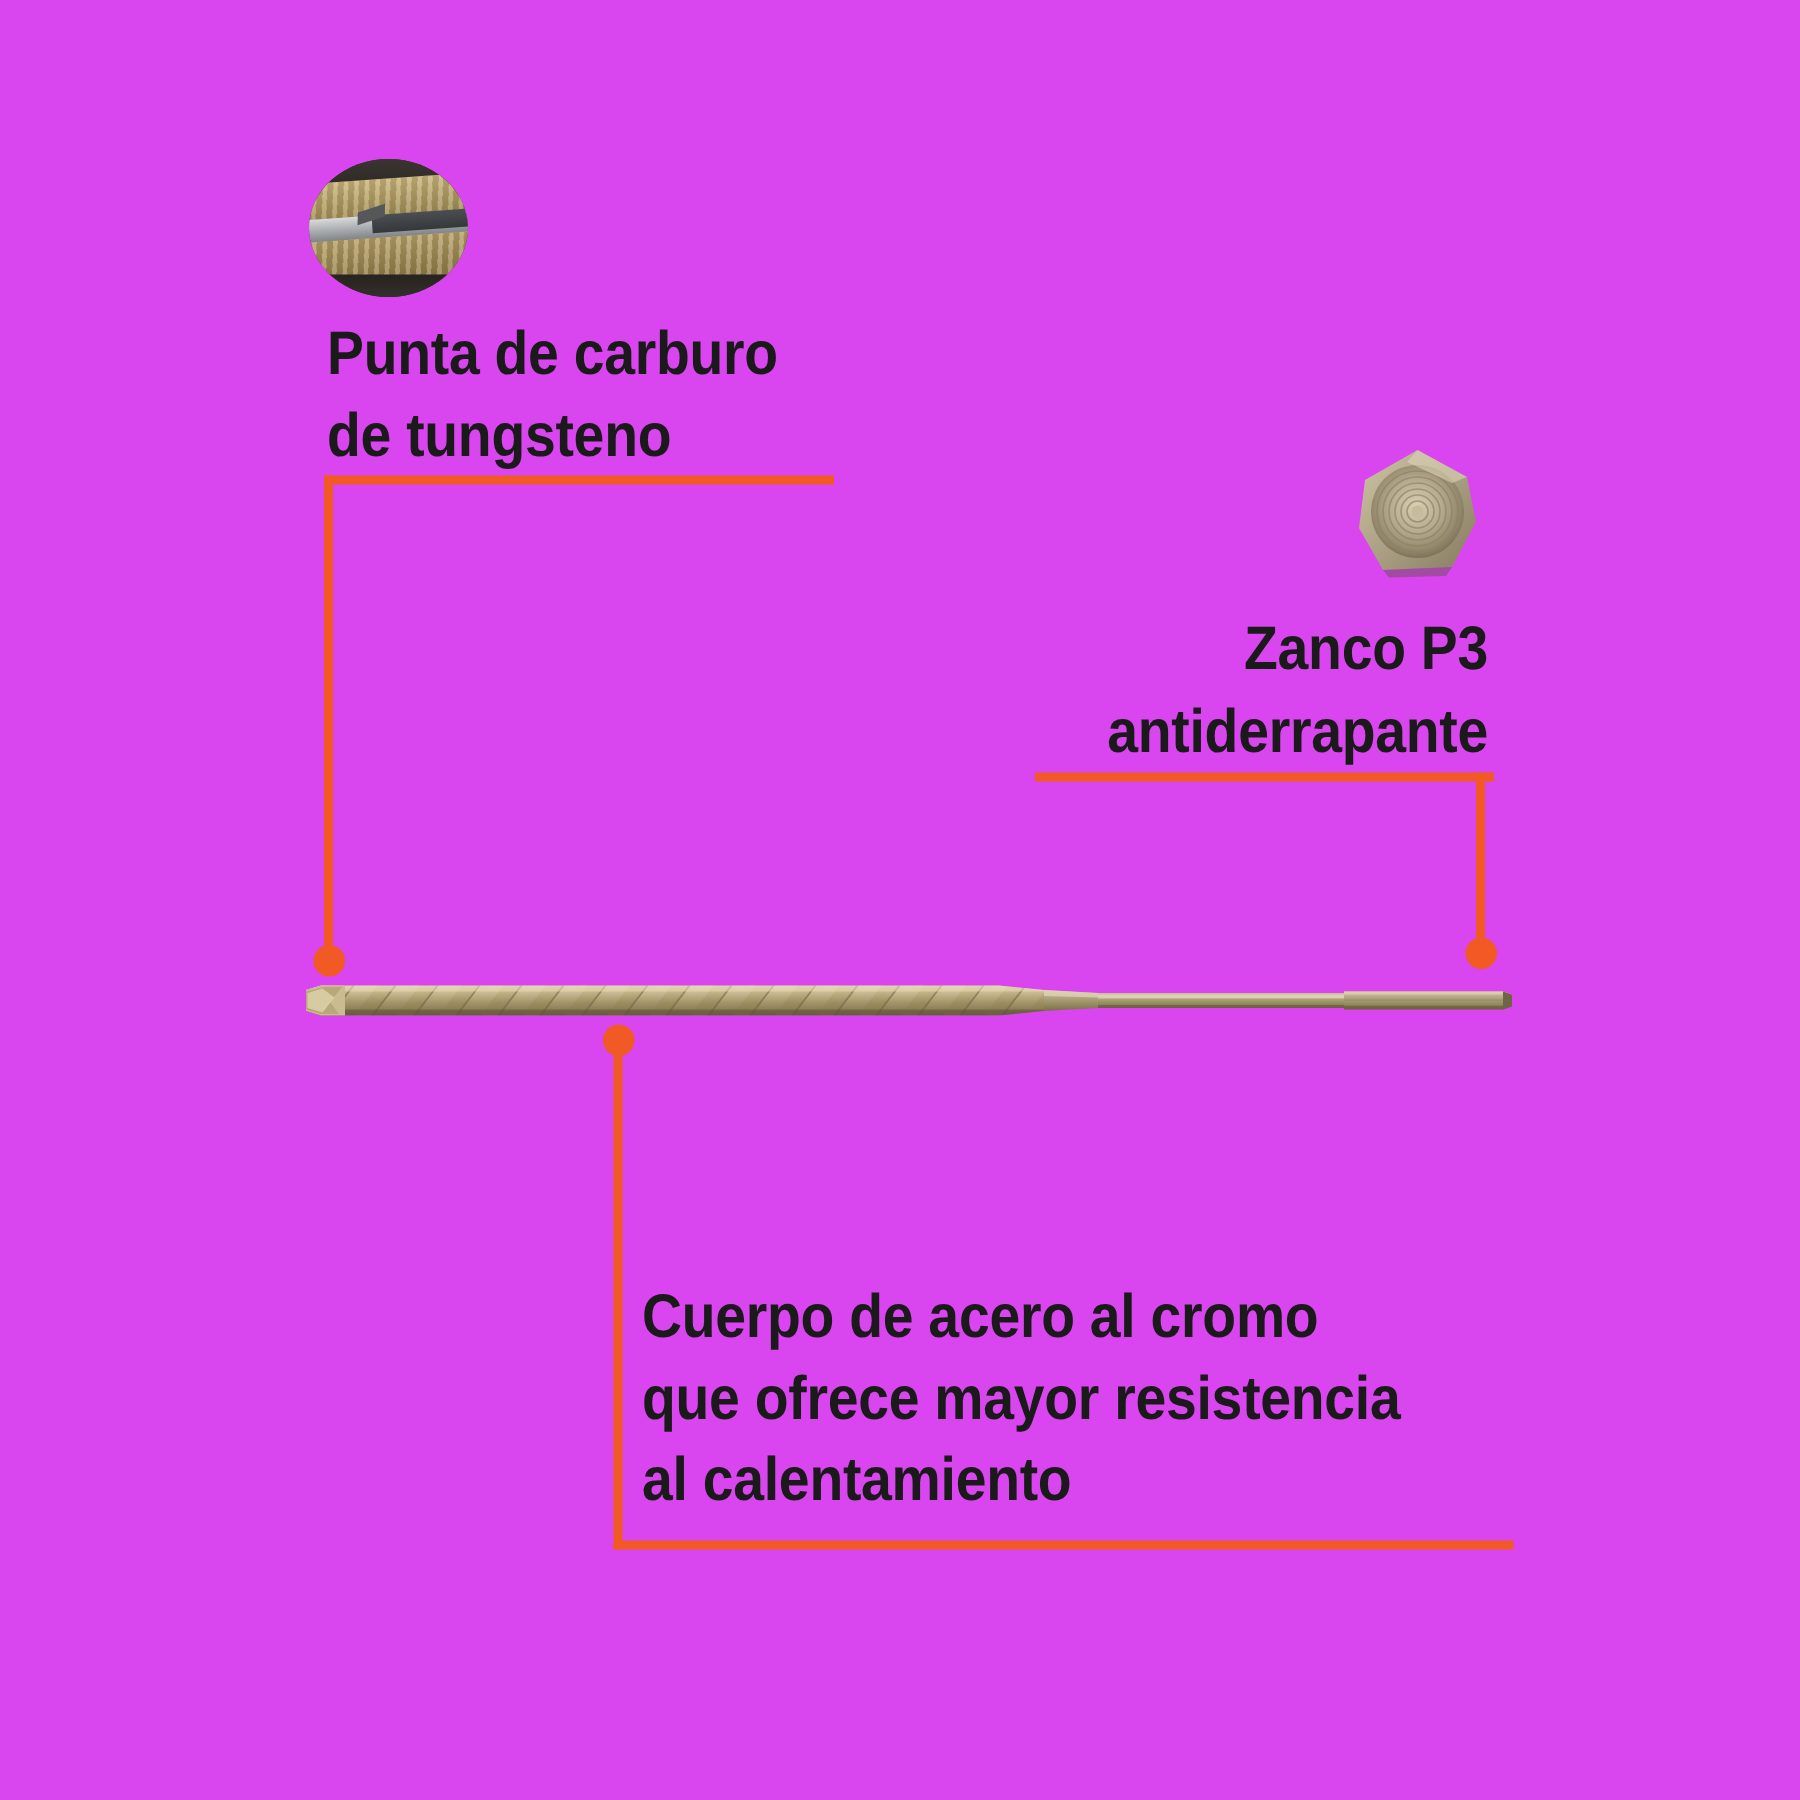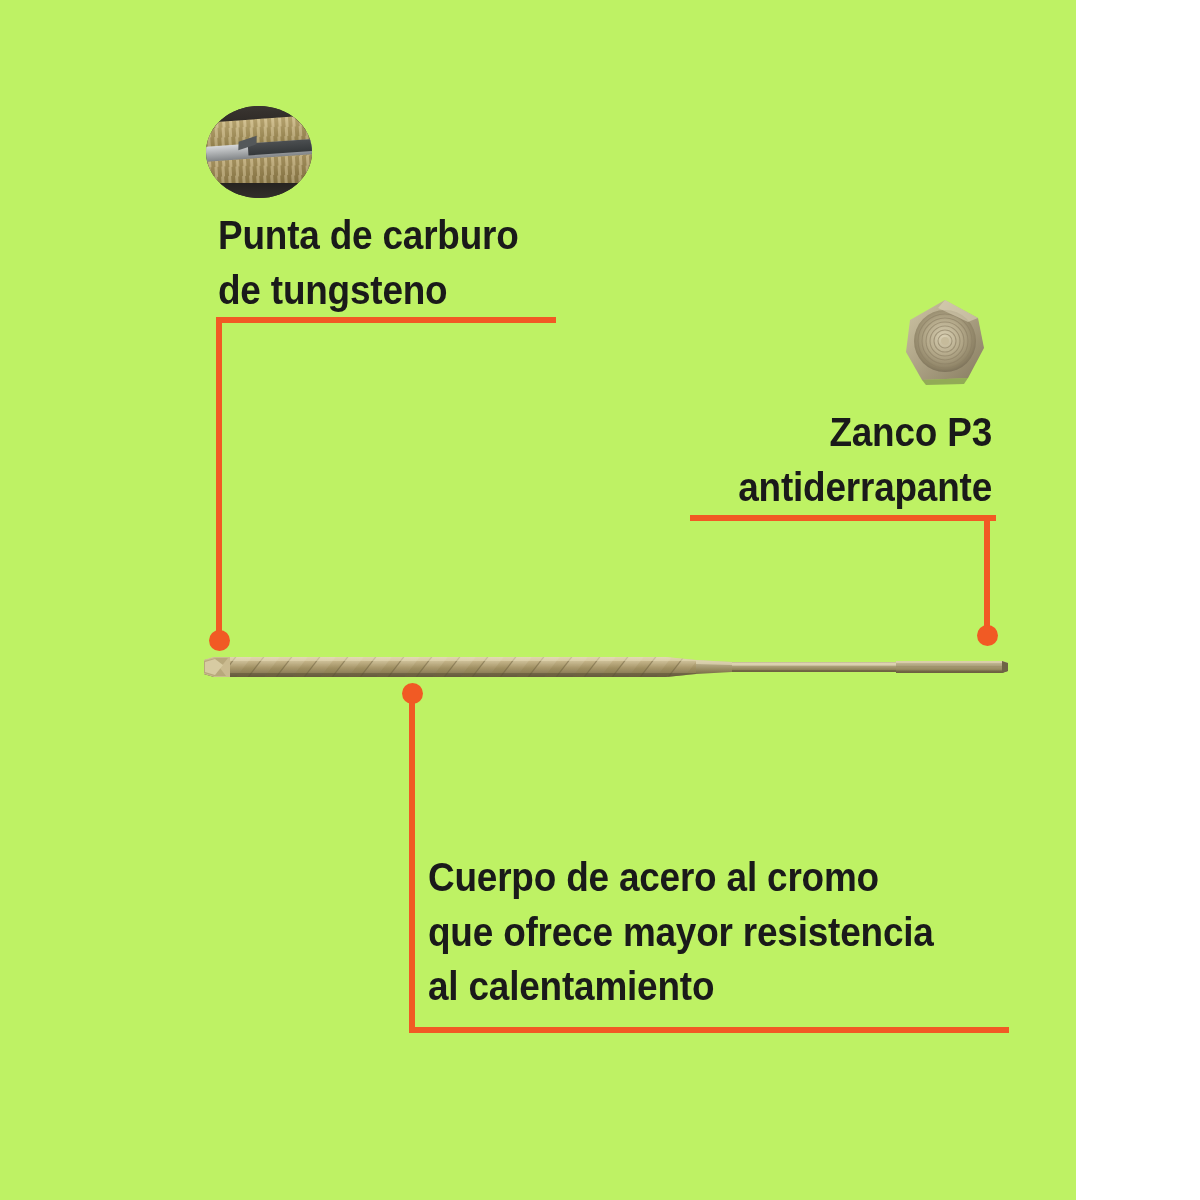--- a/index.html
+++ b/index.html
@@ -6,23 +6,23 @@
   html, body {
     margin: 0;
     padding: 0;
     background: #ffffff;
   }
   body {
     font-family: "Liberation Sans", "DejaVu Sans", sans-serif;
   }
   #stage {
     position: relative;
-    width: 1076px;
+    width: 1200px;
     height: 1200px;
-    background: #bef264;
+    background: #d946ef;
     overflow: hidden;
   }
 
   
   .rule-h {
     position: absolute;
     height: 6px;
     background: #F15A24;
   }
   .rule-v {

